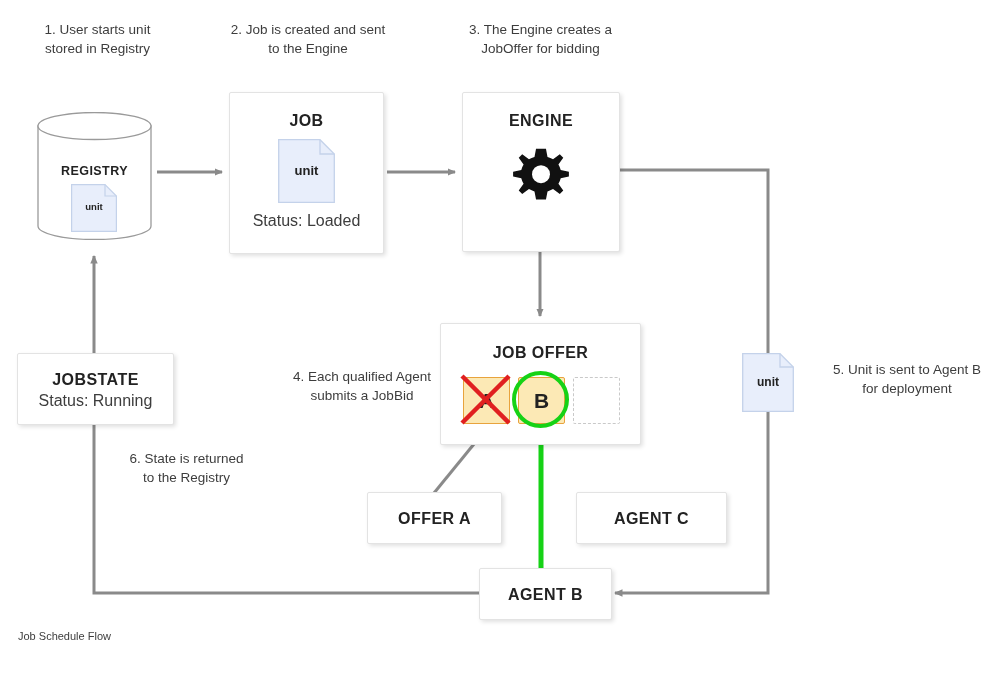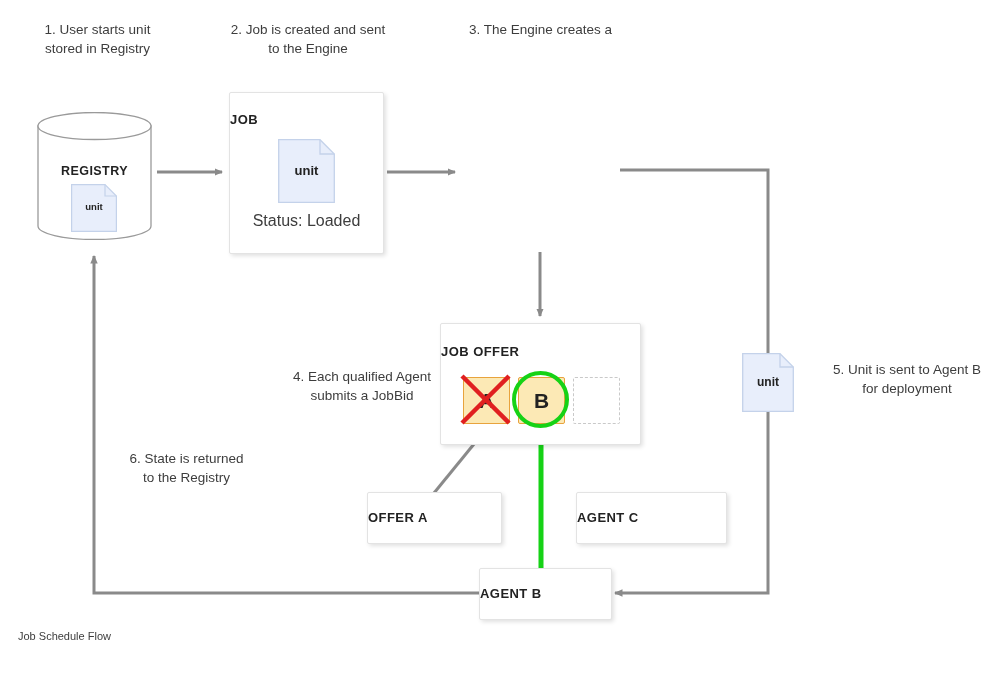--- a/index.html
+++ b/index.html
@@ -7,22 +7,22 @@
        font-family:"Liberation Sans","DejaVu Sans",sans-serif;color:#3c3c3c;}
   .canvas{position:absolute;left:0;top:0;width:1000px;height:677px;border-radius:13px;}
   svg.wires{position:absolute;left:0;top:0;width:1000px;height:677px;}
 
   
   .step{position:absolute;text-align:center;font-size:13.5px;line-height:19px;color:#3d3d3d;}
 
   
   .card{position:absolute;background:#ffffff;border:1px solid #e3e3e3;border-radius:2px;
         box-shadow:2px 2px 4px rgba(0,0,0,0.12);}
-  .card-title{position:absolute;left:0;right:0;
-              font-size:13px;font-weight:bold;letter-spacing:.45px;color:#222;}
+  .card-title{position:absolute;left:0;right:0;text-align:center;
+              font-size:16px;font-weight:bold;letter-spacing:.45px;color:#222;}
   .card-sub{position:absolute;left:0;right:0;text-align:center;font-size:16px;color:#3d3d3d;}
 
   
   .cyl{position:absolute;left:37px;top:112px;width:115px;height:128px;}
   .cyl svg{position:absolute;left:0;top:0;}
   .cyl .lbl{position:absolute;left:0;right:0;top:52px;text-align:center;
             font-size:12.5px;font-weight:bold;letter-spacing:.45px;color:#222;}
 
   
   .unit{position:absolute;}
@@ -73,20 +73,21 @@
   <div class="step" style="left:20px;top:20px;width:155px;">
     <div>1. User starts unit</div>
     <div>stored in Registry</div>
   </div>
   <div class="step" style="left:213px;top:20px;width:190px;">
     <div>2. Job is created and sent</div>
     <div>to the Engine</div>
   </div>
   <div class="step" style="left:448px;top:20px;width:185px;">
     <div>3. The Engine creates a</div>
+    <div>JobOffer for bidding</div>
   </div>
   <div class="step" style="left:268px;top:367px;width:188px;">
     <div>4. Each qualified Agent</div>
     <div>submits a JobBid</div>
   </div>
   <div class="step" style="left:812px;top:360px;width:190px;">
     <div>5. Unit is sent to Agent B</div>
     <div>for deployment</div>
   </div>
   <div class="step" style="left:104px;top:449px;width:165px;">
@@ -115,20 +116,34 @@
     <div class="unit" style="left:48px;top:46px;width:57px;height:64px;">
       <svg width="57" height="64" viewBox="0 0 57 64" xmlns="http://www.w3.org/2000/svg">
         <path d="M0.7,0.7 L42,0.7 L56.3,15 L56.3,63.3 L0.7,63.3 Z" fill="#e8eefb" stroke="#c4d2ea" stroke-width="1.3"></path>
         <path d="M42,0.7 L42,15 L56.3,15" fill="none" stroke="#c4d2ea" stroke-width="1.3"></path>
       </svg>
       <div class="t" style="top:24px;font-size:13px;">unit</div>
     </div>
     <div class="card-sub" style="top:119px;">Status: Loaded</div>
   </div>
 
+  <div class="card" style="left:462px;top:92px;width:156px;height:158px;">
+    <div class="card-title" style="top:19px;">ENGINE</div>
+    <div class="gear" style="left:47px;top:52px;width:62px;height:62px;">
+      <svg width="62" height="62" viewBox="0 0 100 100" xmlns="http://www.w3.org/2000/svg">
+        <path fill="#111111" d="M50,6 L58,6 L60.5,19.2 A32,32 0 0 1 69.4,22.9 L80.3,15.1
+              L85.9,20.7 L78.1,31.6 A32,32 0 0 1 81.8,40.5 L95,43 L95,51 L81.8,53.5
+              A32,32 0 0 1 78.1,62.4 L85.9,73.3 L80.3,78.9 L69.4,71.1 A32,32 0 0 1 60.5,74.8
+              L58,88 L50,88 L42,88 L39.5,74.8 A32,32 0 0 1 30.6,71.1 L19.7,78.9 L14.1,73.3
+              L21.9,62.4 A32,32 0 0 1 18.2,53.5 L5,51 L5,43 L18.2,40.5 A32,32 0 0 1 21.9,31.6
+              L14.1,20.7 L19.7,15.1 L30.6,22.9 A32,32 0 0 1 39.5,19.2 L42,6 Z"></path>
+        <circle cx="50" cy="47" r="14.5" fill="#ffffff"></circle>
+      </svg>
+    </div>
+  </div>
 
   <div class="card" style="left:440px;top:323px;width:199px;height:120px;">
     <div class="card-title" style="top:20px;">JOB OFFER</div>
   </div>
 
   <div class="bidsq" style="left:463px;top:377px;">
     <span>A</span>
   </div>
   <div class="xmark" style="left:458px;top:372px;width:55px;height:55px;">
     <svg width="55" height="55" viewBox="0 0 55 55" xmlns="http://www.w3.org/2000/svg">
@@ -139,20 +154,24 @@
 
   <div class="bidsq" style="left:518px;top:377px;">
     <span>B</span>
   </div>
   <div class="bcircle" style="left:512px;top:371px;width:49px;height:49px;"></div>
 
   <div class="bidsq empty" style="left:573px;top:377px;">
     <span></span>
   </div>
 
+  <div class="card" style="left:17px;top:353px;width:155px;height:70px;">
+    <div class="card-title" style="top:17px;">JOBSTATE</div>
+    <div class="card-sub" style="top:38px;">Status: Running</div>
+  </div>
 
   <div class="unit" style="left:742px;top:353px;width:52px;height:59px;">
     <svg width="52" height="59" viewBox="0 0 52 59" xmlns="http://www.w3.org/2000/svg">
       <path d="M0.7,0.7 L38,0.7 L51.3,14 L51.3,58.3 L0.7,58.3 Z" fill="#e8eefb" stroke="#c4d2ea" stroke-width="1.3"></path>
       <path d="M38,0.7 L38,14 L51.3,14" fill="none" stroke="#c4d2ea" stroke-width="1.3"></path>
     </svg>
     <div class="t" style="top:22px;font-size:12px;">unit</div>
   </div>
 
   <div class="card" style="left:367px;top:492px;width:133px;height:50px;">

